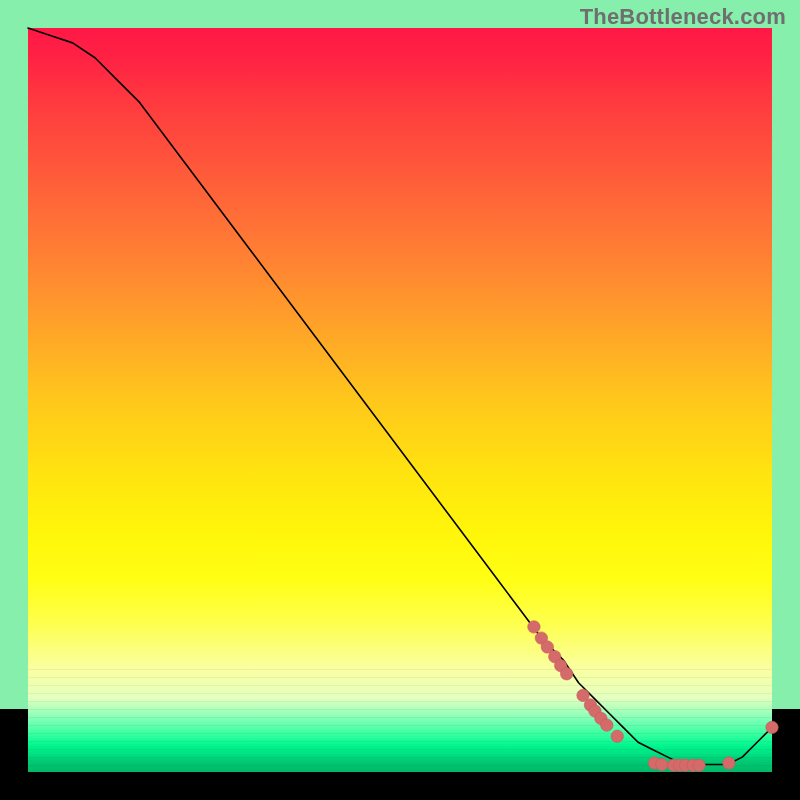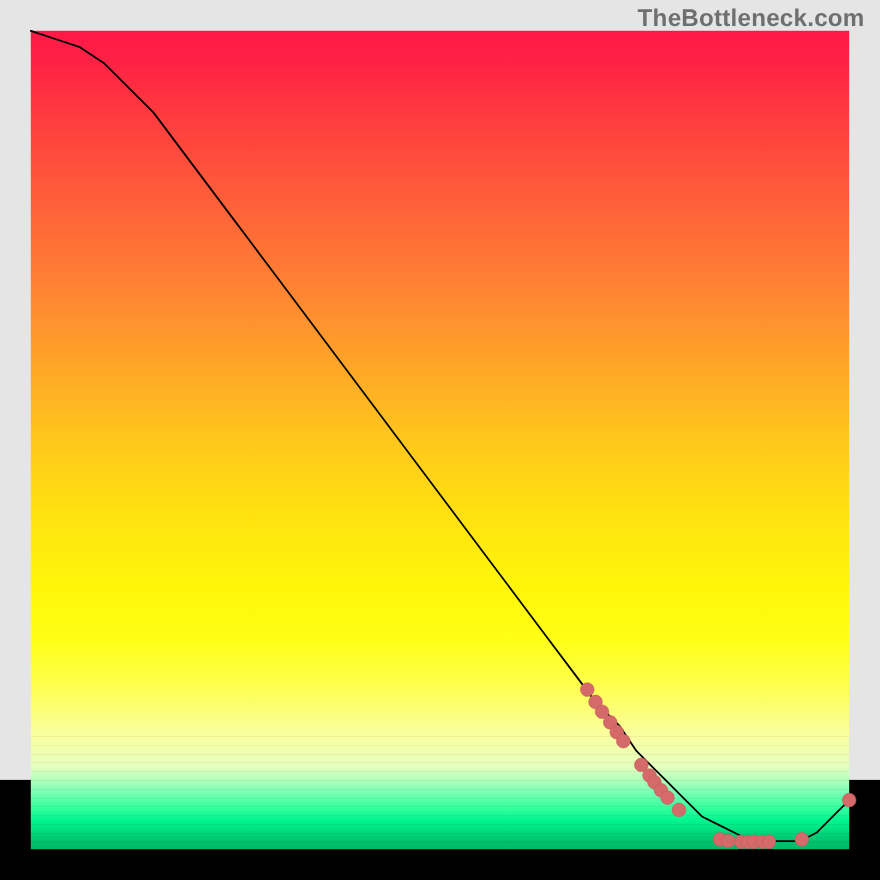--- a/index.html
+++ b/index.html
@@ -1,21 +1,21 @@
 <!DOCTYPE html>
 <html><head>
 <meta charset="utf-8">
 <style>
   * { margin: 0; padding: 0; box-sizing: border-box; }
   html, body { width: 800px; height: 800px; background: #000; overflow: hidden; }
   .stage {
     position: relative;
     width: 800px;
     height: 709px;
-    background: #e5e5e5;
+    background: #86efac;
   }
   .watermark {
     position: absolute;
     top: 4px;
     right: 14px;
     font-family: Arial, Helvetica, sans-serif;
     font-size: 22px;
     font-weight: 600;
     color: #6f6f6f;
     letter-spacing: 0.2px;

